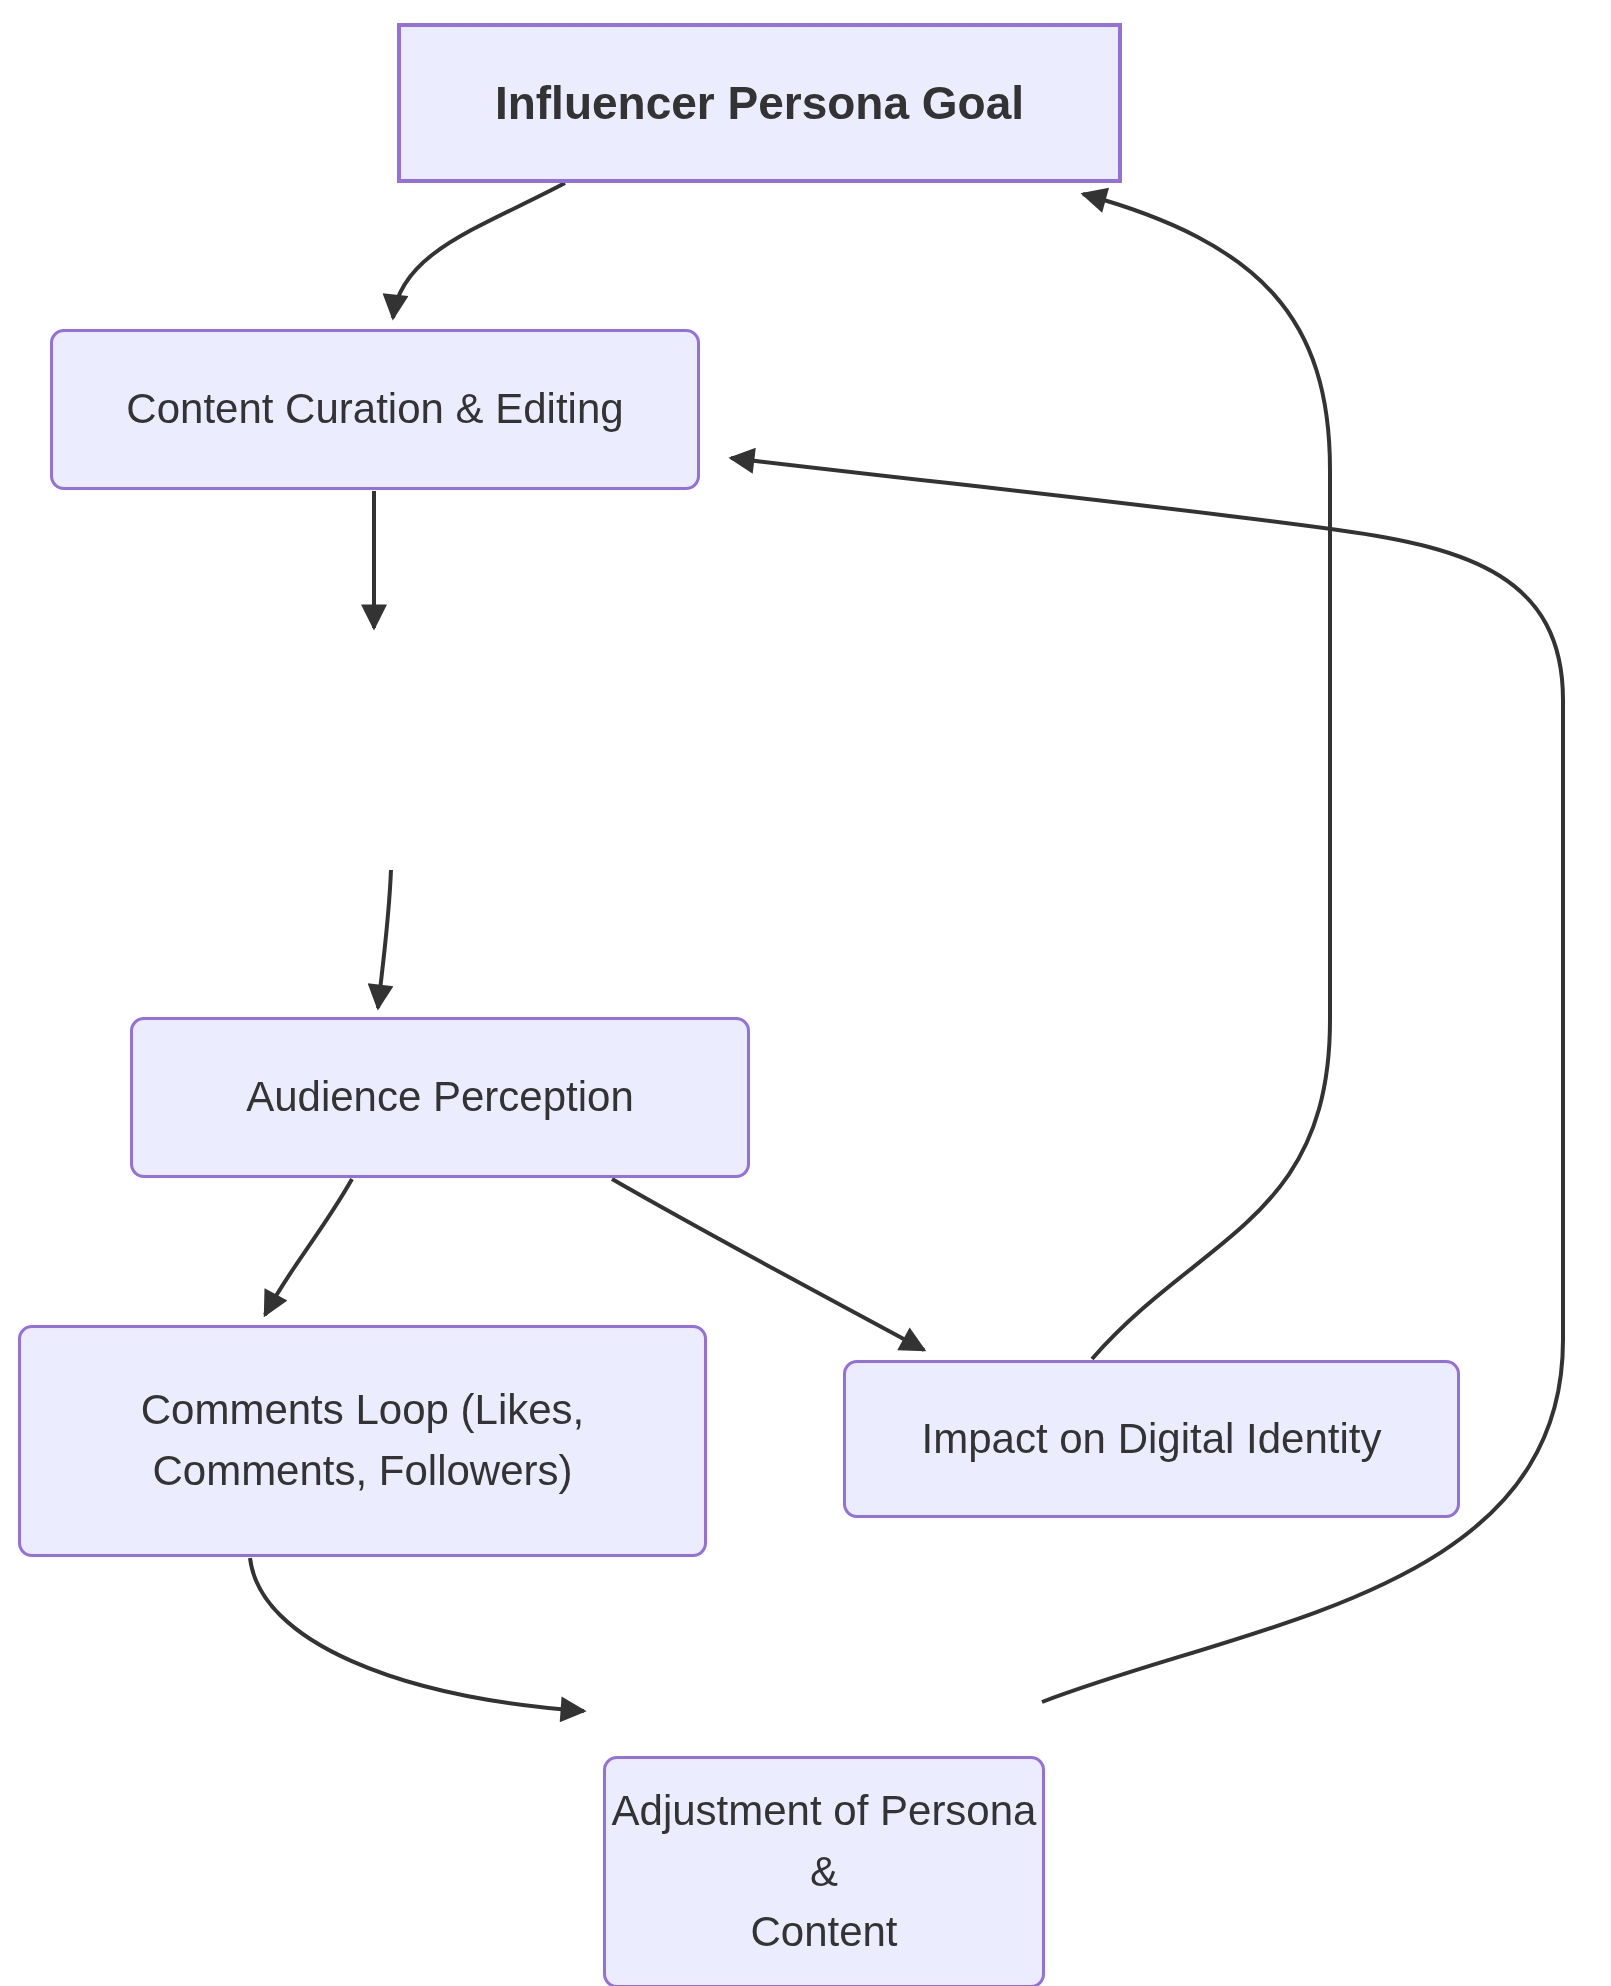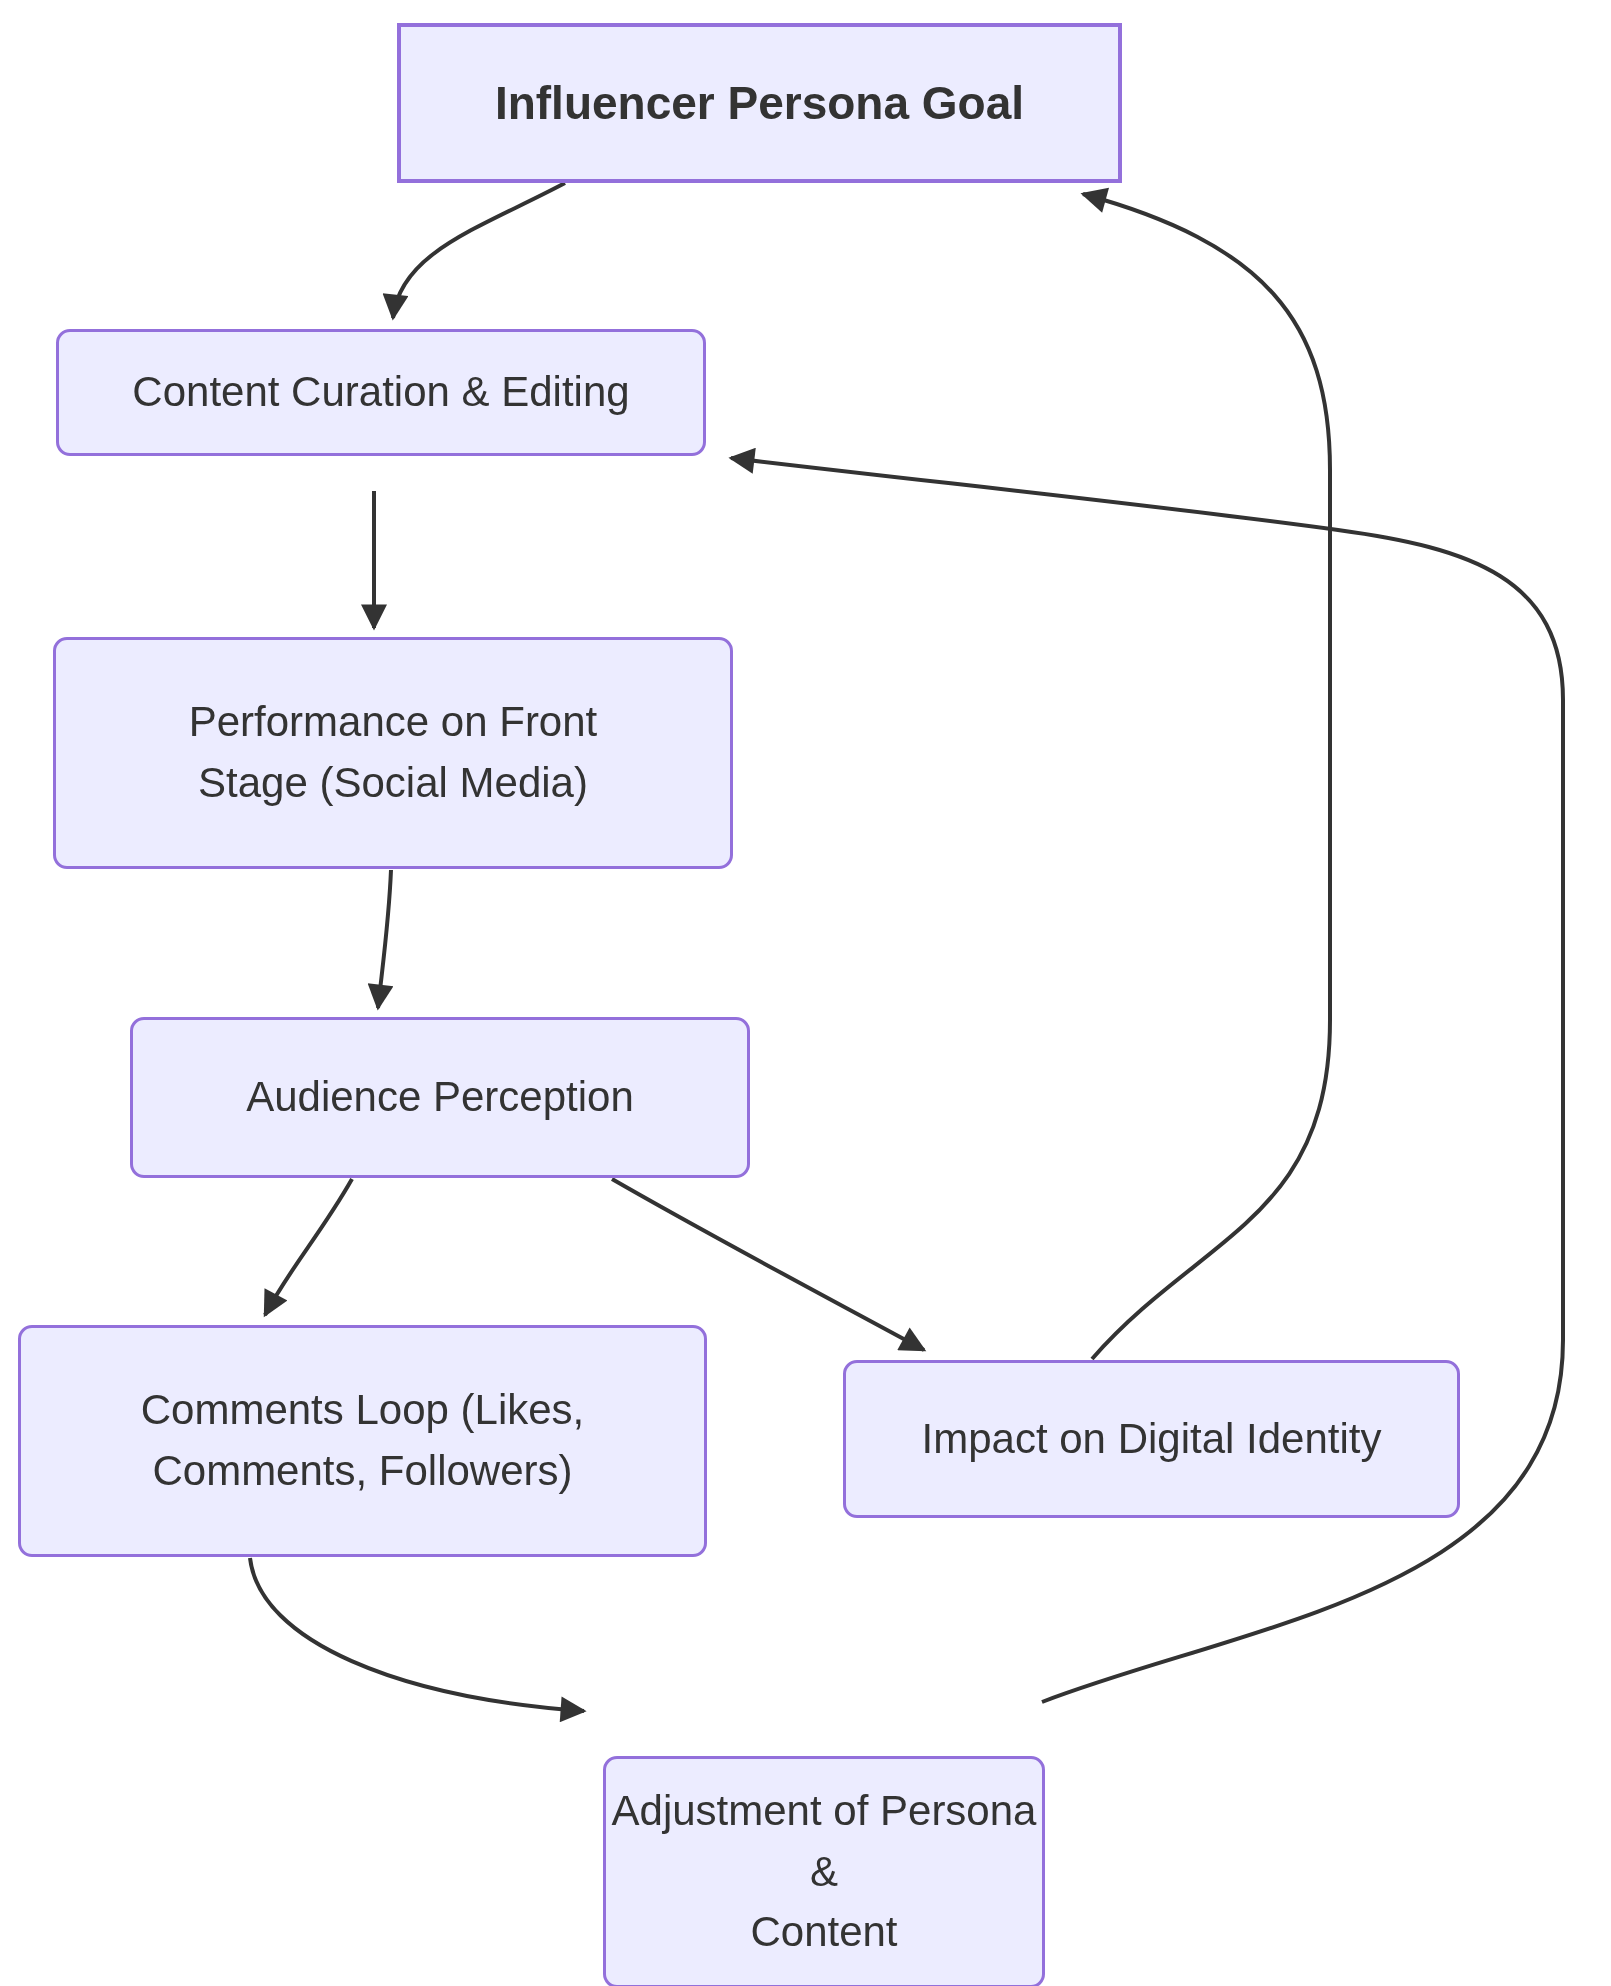--- a/index.html
+++ b/index.html
@@ -42,21 +42,21 @@
     white-space: pre-line;
     padding: 0 4px;
   }
   .node--goal {
     left: 397px; top: 23px; width: 725px; height: 160px;
     border-radius: 0;
     border-width: 4px;
     font-weight: bold;
     font-size: 46px;
   }
-  .node--content     { left: 56px;  top: 329px;  width: 650px; height: 127px; }
+  .node--content     { left: 50px;  top: 329px;  width: 650px; height: 161px; }
   .node--performance { left: 53px;  top: 637px;  width: 680px; height: 232px; }
   .node--audience    { left: 130px; top: 1017px; width: 620px; height: 161px; }
   .node--feedback    { left: 18px;  top: 1325px; width: 689px; height: 232px; }
   .node--impact      { left: 843px; top: 1360px; width: 617px; height: 158px; text-align: center; }
   .node--adjustment  { left: 603px; top: 1756px; width: 442px; height: 232px; }
 </style>
 </head>
 <body>
 
 <div id="canvas">
@@ -86,24 +86,20 @@
   </svg>
 
   <div class="node node--goal">
     <span>Influencer Persona Goal</span>
   </div>
 
   <div class="node node--content">
     <span>Content Curation &amp; Editing</span>
   </div>
 
-  <div class="node node--performance">
-    <span>Performance on Front
-Stage (Social Media)</span>
-  </div>
 
   <div class="node node--audience">
     <span>Audience Perception</span>
   </div>
 
   <div class="node node--feedback">
     <span>Comments Loop (Likes,
 Comments, Followers)</span>
   </div>
 

